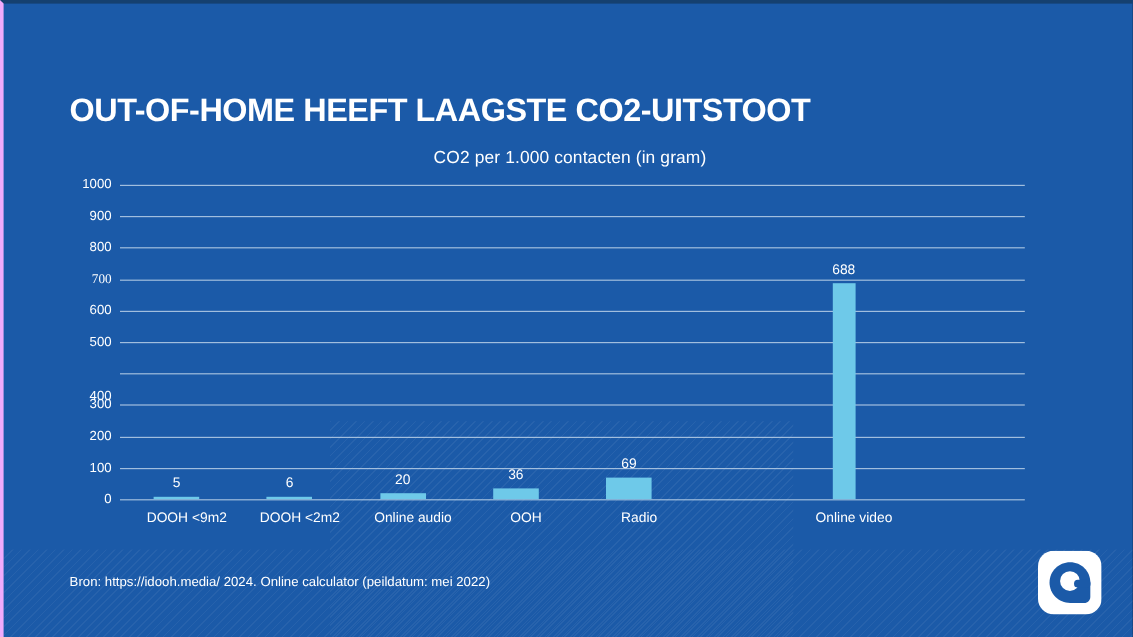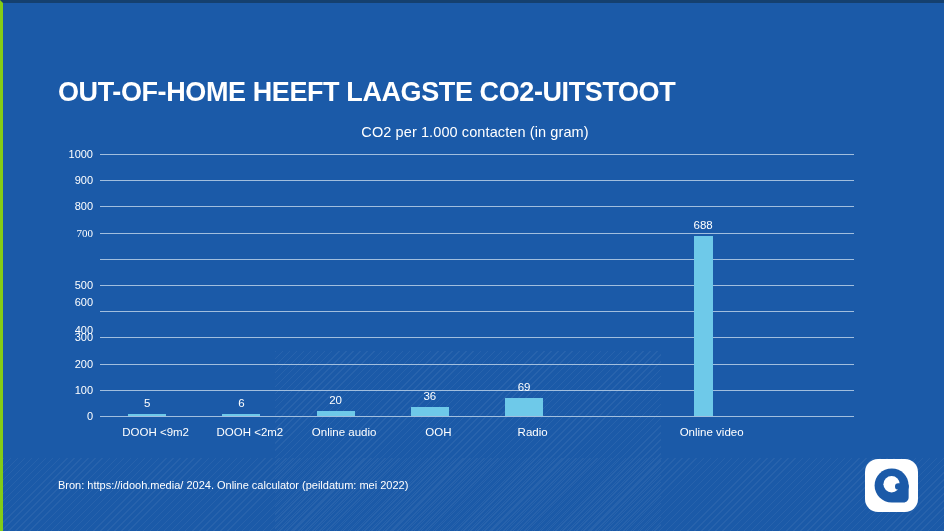--- a/index.html
+++ b/index.html
@@ -13,21 +13,21 @@
   }
 
   #slide {
     position: relative;
     width: 944px;
     height: 531px;
     overflow: hidden;
     background: #1b5aa8;
     box-sizing: border-box;
     border-top: 3px solid #15406f;
-    border-left: 3px solid #84cc16;
+    border-left: 3px solid #f0abfc;
   }
 
   
   #hatch-band {
     position: absolute;
     left: 272px;
     top: 348px;
     width: 386px;
     height: 183px;
     background-image: repeating-linear-gradient(
@@ -175,21 +175,21 @@
 
   <div id="subtitle">CO2 per 1.000 contacten (in gram)</div>
 
   <div id="yaxis">
       <div class="ylabel" style="top: 262px;">0</div>
       <div class="ylabel" style="top: 235.8px;">100</div>
       <div class="ylabel" style="top: 209.6px;">200</div>
       <div class="ylabel" style="top: 183.4px;">300</div>
       <div class="ylabel" style="top: 157.2px; margin-top: 19px;">400</div>
       <div class="ylabel" style="top: 131px;">500</div>
-      <div class="ylabel" style="top: 104.8px; margin-top: 43px;">600</div>
+      <div class="ylabel" style="top: 104.8px;">600</div>
       <div class="ylabel" style="top: 78.6px; font-family: Liberation Serif, serif;">700</div>
       <div class="ylabel" style="top: 52.4px;">800</div>
       <div class="ylabel" style="top: 26.2px;">900</div>
       <div class="ylabel" style="top: 0px;">1000</div>
     </div>
 
   <div id="plot">
       <div class="gridline" style="top: 262px;"></div>
       <div class="gridline" style="top: 235.8px;"></div>
       <div class="gridline" style="top: 209.6px;"></div>

